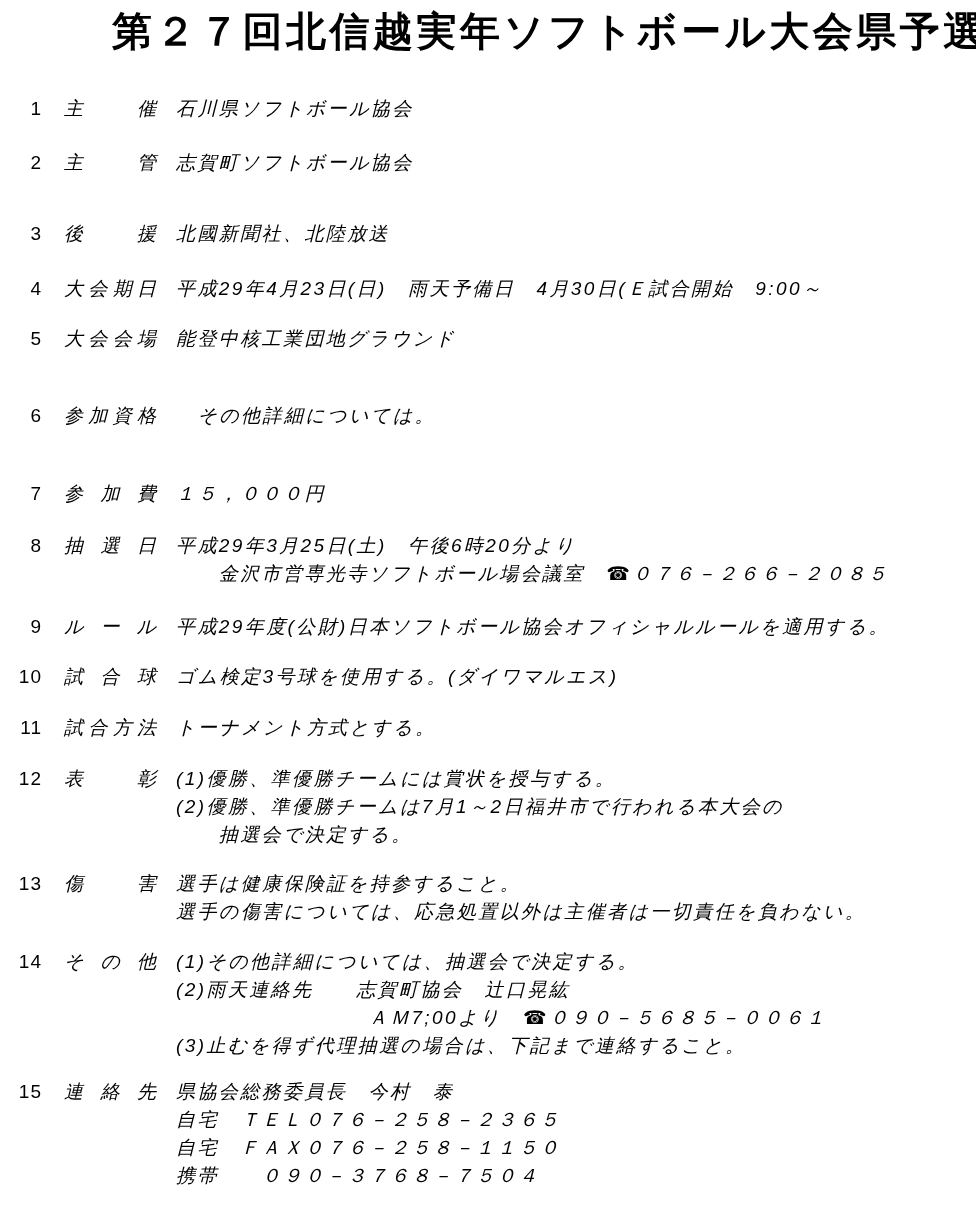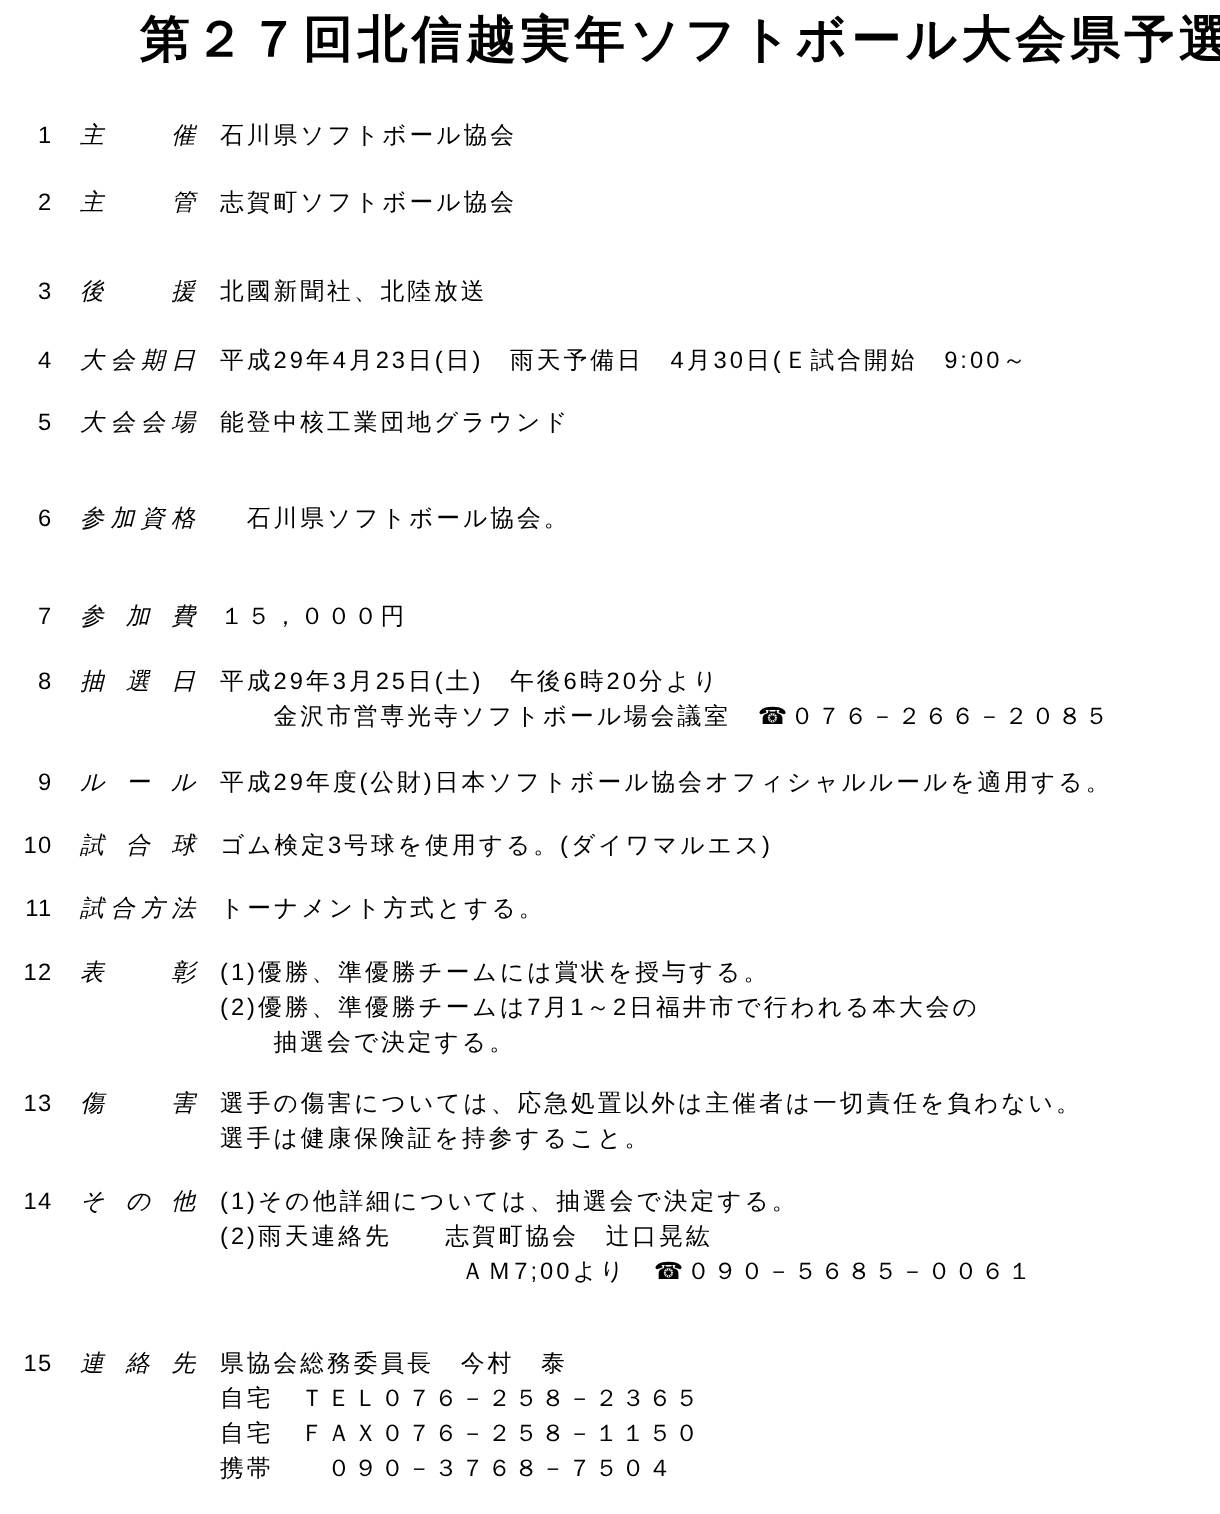--- a/index.html
+++ b/index.html
@@ -49,20 +49,21 @@
     text-align-last: justify;
     letter-spacing: 0;
     white-space: normal;
     font-style: italic;
   }
   .item-content {
     position: absolute;
     left: 176px;
     top: 0;
     width: 800px;
+    font-style: italic;
   }
   .content-line {
     white-space: pre;
     letter-spacing: 2.4px;
   }
 </style>
 </head>
 <body>
 
 <div class="doc-title">第２７回北信越実年ソフトボール大会県予選</div>
@@ -104,21 +105,21 @@
   <span class="item-label">大会会場</span>
   <div class="item-content">
     <div class="content-line">能登中核工業団地グラウンド</div>
   </div>
 </div>
 
 <div class="spec-row" style="top:402px">
   <span class="item-number">6</span>
   <span class="item-label">参加資格</span>
   <div class="item-content">
-    <div class="content-line">　石川県ソフトボール協会。</div>
+    <div class="content-line">　その他詳細については。</div>
   </div>
 </div>
 
 <div class="spec-row" style="top:480px">
   <span class="item-number">7</span>
   <span class="item-label">参加費</span>
   <div class="item-content">
     <div class="content-line">１５，０００円</div>
   </div>
 </div>
@@ -163,32 +164,33 @@
     <div class="content-line">(1)優勝、準優勝チームには賞状を授与する。</div>
     <div class="content-line">(2)優勝、準優勝チームは7月1～2日福井市で行われる本大会の</div>
     <div class="content-line">　　抽選会で決定する。</div>
   </div>
 </div>
 
 <div class="spec-row" style="top:870px">
   <span class="item-number">13</span>
   <span class="item-label">傷害</span>
   <div class="item-content">
+    <div class="content-line">選手は健康保険証を持参すること。</div>
     <div class="content-line">選手の傷害については、応急処置以外は主催者は一切責任を負わない。</div>
-    <div class="content-line">選手は健康保険証を持参すること。</div>
   </div>
 </div>
 
 <div class="spec-row" style="top:948px">
   <span class="item-number">14</span>
   <span class="item-label">その他</span>
   <div class="item-content">
     <div class="content-line">(1)その他詳細については、抽選会で決定する。</div>
     <div class="content-line">(2)雨天連絡先　　志賀町協会　辻口晃紘</div>
     <div class="content-line">　　　　　　　　　ＡＭ7;00より　☎０９０－５６８５－００６１</div>
+    <div class="content-line">(3)止むを得ず代理抽選の場合は、下記まで連絡すること。</div>
   </div>
 </div>
 
 <div class="spec-row" style="top:1078px">
   <span class="item-number">15</span>
   <span class="item-label">連絡先</span>
   <div class="item-content">
     <div class="content-line">県協会総務委員長　今村　泰</div>
     <div class="content-line">自宅　ＴＥＬ０７６－２５８－２３６５</div>
     <div class="content-line">自宅　ＦＡＸ０７６－２５８－１１５０</div>

